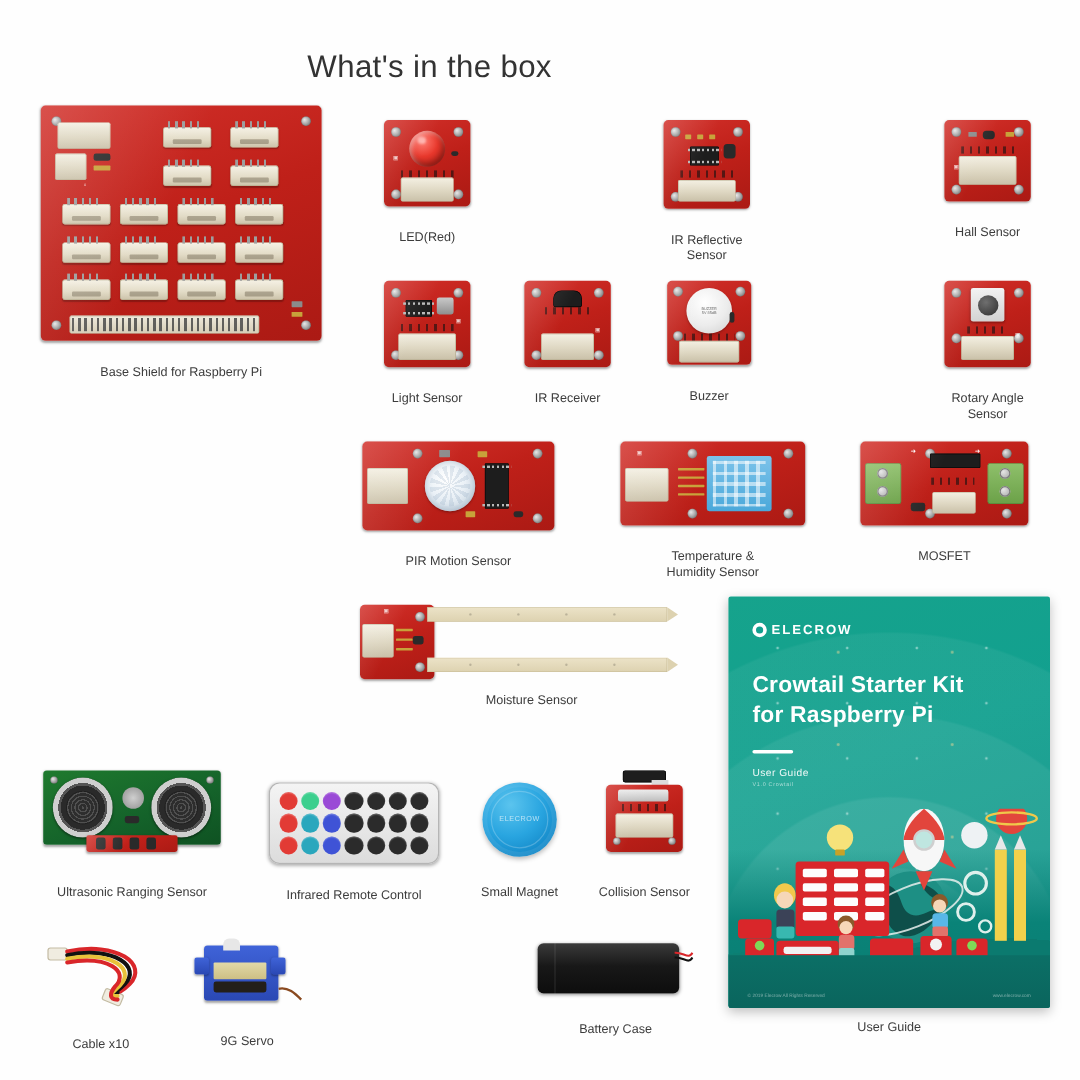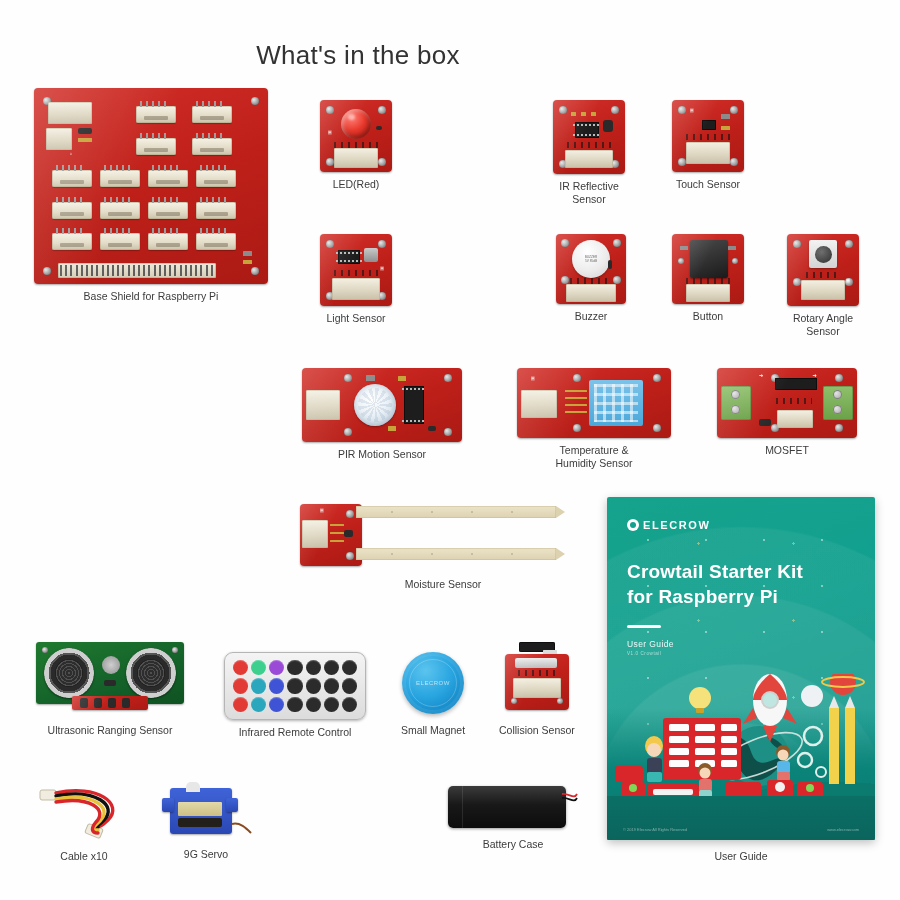--- a/index.html
+++ b/index.html
@@ -34,21 +34,21 @@
   }
 
   
   .item {
     position: absolute;
     display: flex;
     flex-direction: column;
     align-items: center;
   }
   .item .caption {
-    margin-top: 6px;
+    margin-top: 20px;
     font-size: 10.5px;
     line-height: 12.5px;
     text-align: center;
     color: #3c3c3c;
     white-space: pre-line;
   }
   .photo {
     position: relative;
     display: block;
   }
@@ -600,81 +600,82 @@
       <div class="smd gold" style="left:28px;top:12px;width:5px;height:4px;"></div>
       <div class="smd gold" style="left:38px;top:12px;width:5px;height:4px;"></div>
       <div class="smd blk" style="right:12px;top:20px;width:10px;height:12px;border-radius:3px;"></div>
       <div class="led-legs" style="top:42px;"></div>
       <div class="conn" style="left:12px;top:50px;width:48px;height:18px;"></div>
     </div>
     <div class="caption">IR Reflective
 Sensor</div>
   </div>
 
-  <div class="item" style="left:672px; top:100px;">
-    <div class="photo pcb" style="width:72px;height:72px;">
+
+  <div class="item" style="left:787px; top:100px;">
+    <div class="photo pcb" style="width:72px;height:68px;">
       <div class="hole" style="left:6px;top:6px;"></div>
       <div class="hole" style="right:6px;top:6px;"></div>
       <div class="hole" style="left:6px;bottom:6px;"></div>
       <div class="hole" style="right:6px;bottom:6px;"></div>
-      <div class="silk" style="left:18px;top:8px;font-size:6px;">▣</div>
-      <div class="chip" style="left:30px;top:20px;width:14px;height:10px;"></div>
-      <div class="smd" style="right:14px;top:14px;width:9px;height:5px;"></div>
-      <div class="smd gold" style="right:14px;top:26px;width:9px;height:4px;"></div>
-      <div class="led-legs" style="top:34px;"></div>
-      <div class="conn" style="left:14px;top:42px;width:44px;height:22px;"></div>
-    </div>
-    <div class="caption">Touch Sensor</div>
-  </div>
-
+      <div class="smd blk" style="left:32px;top:9px;width:10px;height:7px;border-radius:3px;"></div>
+      <div class="smd" style="left:20px;top:10px;width:7px;height:4px;"></div>
+      <div class="smd gold" style="right:14px;top:10px;width:7px;height:4px;"></div>
+      <div class="led-legs" style="top:22px;"></div>
+      <div class="conn" style="left:12px;top:30px;width:48px;height:24px;"></div>
+      <div class="silk" style="left:8px;top:38px;font-size:6px;">▣</div>
+    </div>
+    <div class="caption">Hall Sensor</div>
+  </div>
 
   <div class="item" style="left:320px; top:234px;">
     <div class="photo pcb" style="width:72px;height:72px;">
       <div class="hole" style="left:6px;top:6px;"></div>
       <div class="hole" style="right:6px;top:6px;"></div>
       <div class="hole" style="left:6px;bottom:6px;"></div>
       <div class="hole" style="right:6px;bottom:6px;"></div>
       <div class="chip legs" style="left:18px;top:16px;width:22px;height:14px;"></div>
       <div class="smd" style="right:14px;top:14px;width:14px;height:14px;border-radius:2px;background:linear-gradient(180deg,#c9c9c9,#8f8f8f);"></div>
       <div class="silk" style="right:8px;top:32px;font-size:6px;">▣</div>
       <div class="led-legs" style="top:36px;"></div>
       <div class="conn" style="left:12px;top:44px;width:48px;height:22px;"></div>
     </div>
     <div class="caption">Light Sensor</div>
   </div>
 
+  <div class="item" style="left:437px; top:234px;">
+    <div class="photo pcb" style="width:72px;height:72px;">
+      <div class="hole" style="left:6px;top:6px;"></div>
+      <div class="hole" style="right:6px;top:6px;"></div>
+      <div class="hole" style="left:6px;bottom:6px;"></div>
+      <div class="hole" style="right:6px;bottom:6px;"></div>
+      <div class="chip" style="left:24px;top:8px;width:24px;height:14px;border-radius:7px 7px 2px 2px;"></div>
+      <div class="led-legs" style="top:22px;left:24%;width:52%;"></div>
+      <div class="silk" style="right:9px;top:40px;font-size:6px;">▣</div>
+      <div class="conn" style="left:14px;top:44px;width:44px;height:22px;"></div>
+    </div>
+    <div class="caption">IR Receiver</div>
+  </div>
 
   <div class="item" style="left:556px; top:234px;">
     <div class="photo pcb" style="width:70px;height:70px;">
       <div class="hole" style="left:5px;top:5px;"></div>
       <div class="hole" style="right:5px;top:5px;"></div>
       <div class="hole" style="left:5px;bottom:20px;"></div>
       <div class="hole" style="right:5px;bottom:20px;"></div>
       <div class="buzz" style="left:16px;top:6px;">
         <div class="bt">BUZZER<br>5V 85dB</div>
       </div>
       <div class="smd blk" style="right:14px;top:26px;width:4px;height:9px;"></div>
       <div class="led-legs" style="top:44px;"></div>
       <div class="conn" style="left:10px;top:50px;width:50px;height:18px;"></div>
     </div>
     <div class="caption">Buzzer</div>
   </div>
 
-  <div class="item" style="left:672px; top:234px;">
-    <div class="photo pcb" style="width:72px;height:70px;">
-      <div class="hole sm" style="left:6px;top:24px;"></div>
-      <div class="hole sm" style="right:6px;top:24px;"></div>
-      <div class="bigbtn" style="left:18px;top:6px;width:38px;height:38px;"></div>
-      <div class="smd" style="left:8px;top:12px;width:8px;height:4px;"></div>
-      <div class="smd" style="right:8px;top:12px;width:8px;height:4px;"></div>
-      <div class="led-legs" style="top:44px;"></div>
-      <div class="conn" style="left:14px;top:50px;width:44px;height:18px;"></div>
-    </div>
-    <div class="caption">Button</div>
-  </div>
 
   <div class="item" style="left:787px; top:234px;">
     <div class="photo pcb" style="width:72px;height:72px;">
       <div class="hole" style="left:6px;top:6px;"></div>
       <div class="hole" style="right:6px;top:6px;"></div>
       <div class="hole" style="left:6px;bottom:20px;"></div>
       <div class="hole" style="right:6px;bottom:20px;"></div>
       <div class="pot" style="left:22px;top:6px;"></div>
       <div class="led-legs" style="top:38px;left:26%;width:48%;"></div>
       <div class="silk" style="right:9px;top:44px;font-size:6px;">▣</div>

